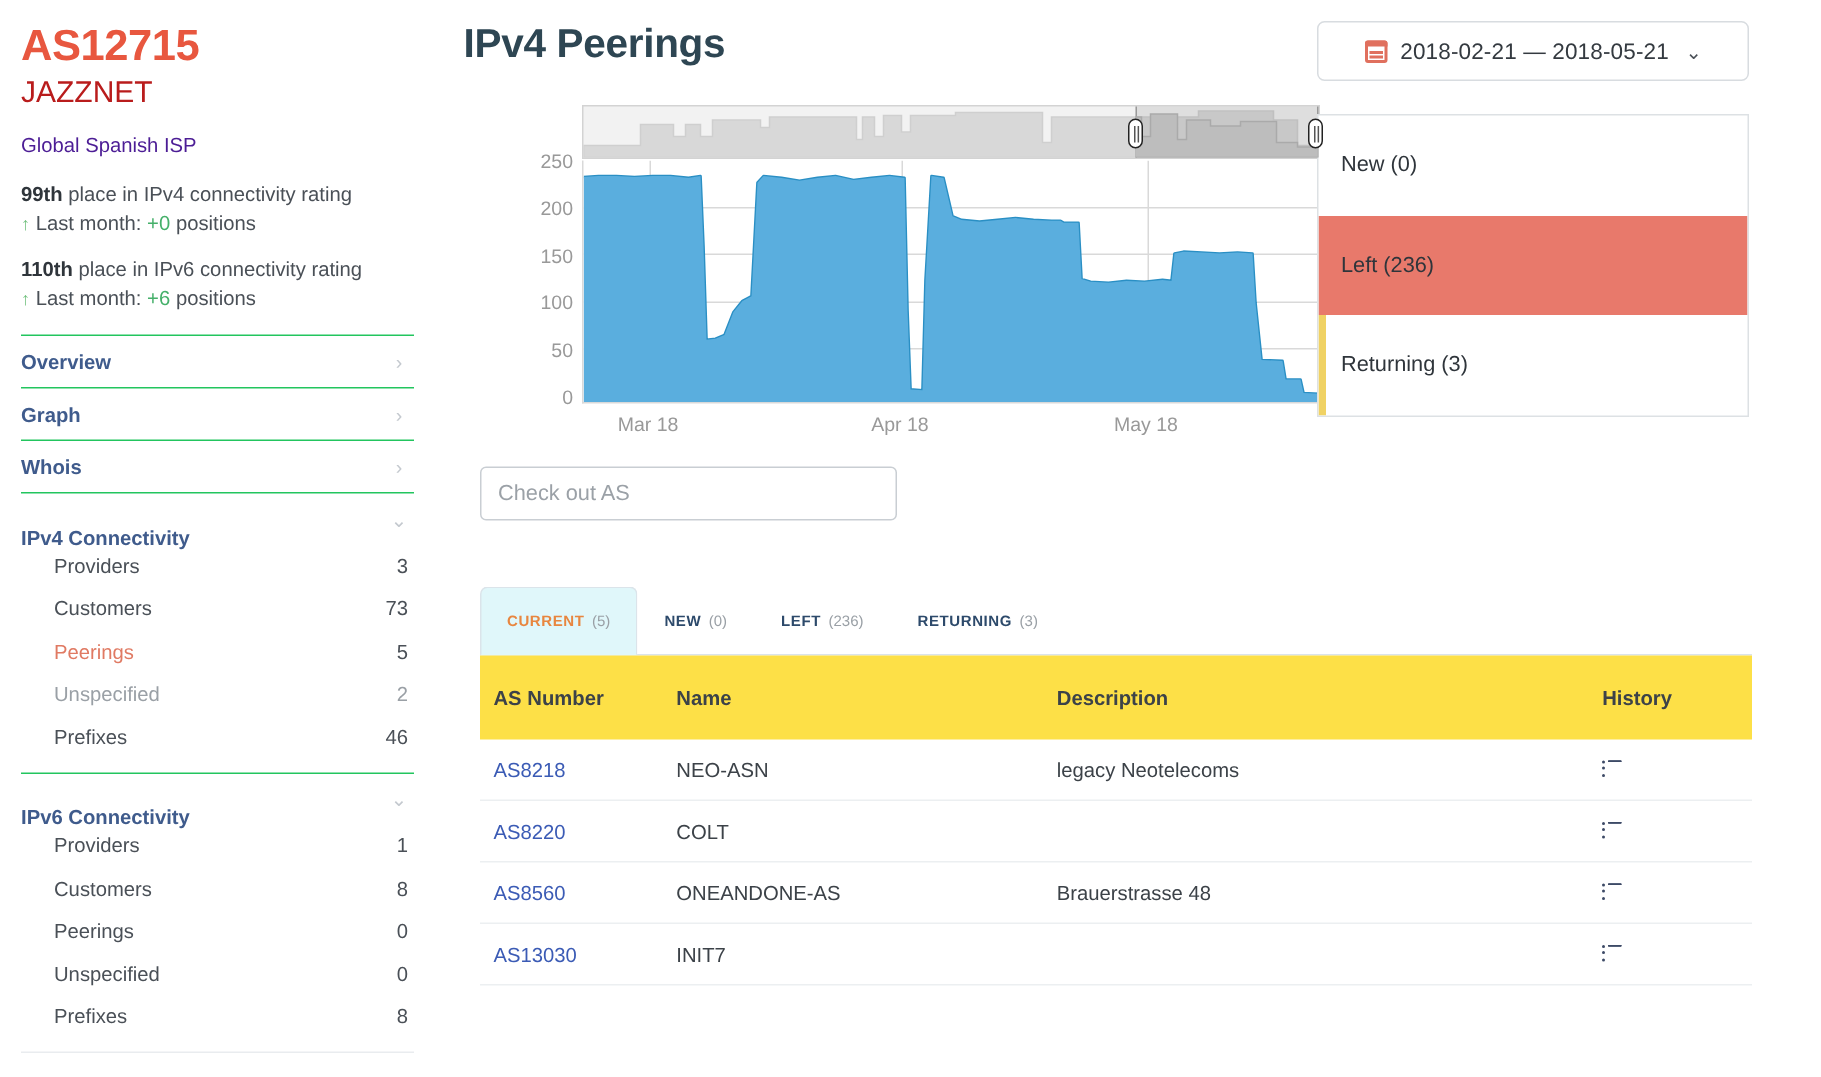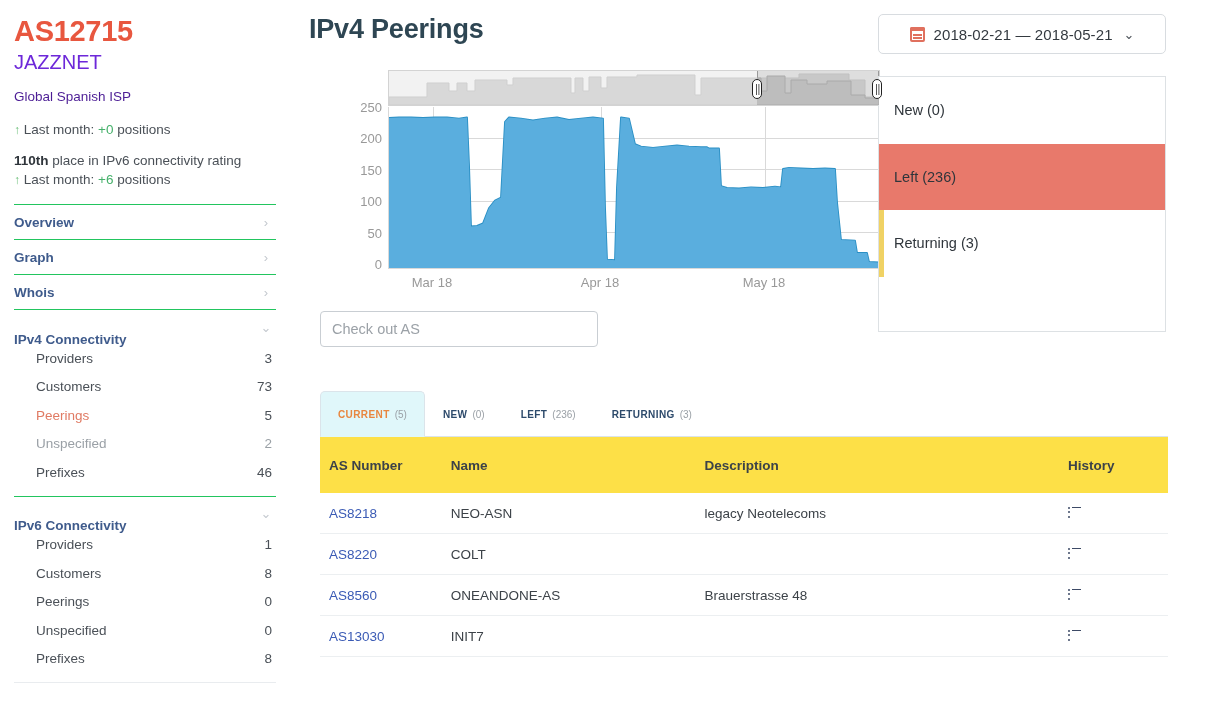--- a/index.html
+++ b/index.html
@@ -18,21 +18,21 @@
     position: absolute; left: 0; top: 0;
     width: 292px; height: 718px;
     padding: 14px 16px 0 14px;
   }
   .as-title {
     font-size: 29px; font-weight: bold;
     color: #e8573f; letter-spacing: -0.3px;
     line-height: 34px; margin-bottom: 2px;
   }
   .as-name {
-    font-size: 20px; color: #6d28d9; font-weight: normal;
+    font-size: 20px; color: #b91c1c; font-weight: normal;
     line-height: 25px; margin-bottom: 13px;
   }
   .as-desc {
     font-size: 13.5px; color: #4c1d95; line-height: 18px;
     margin-bottom: 14px;
   }
   .rating-block { margin-bottom: 11px; }
   .rating-line {
     font-size: 13.5px; color: #4a5057; line-height: 19px;
   }
@@ -178,21 +178,21 @@
     font-size: 14.5px; color: #495057;
     padding: 0 11px;
     font-family: "Liberation Sans", sans-serif;
     outline: none;
   }
   .search-input::placeholder { color: #9ba1a7; }
 
   
   .status-panel {
     position: absolute; right: 48px; top: 76px;
-    width: 288px; height: 256px;
+    width: 288px; height: 202px;
     border: 1px solid #dde1e4;
     background: #fff;
     overflow: hidden;
   }
   .status-row {
     position: relative; height: 66.5px;
     display: flex; align-items: center;
     padding-left: 15px;
     font-size: 14.5px; color: #2f353b;
     cursor: pointer;
@@ -269,20 +269,23 @@
 <body>
 
 <div class="page">
 
   <div class="sidebar">
     <div class="as-title">AS12715</div>
     <div class="as-name">JAZZNET</div>
     <div class="as-desc">Global Spanish ISP</div>
 
     <div class="rating-block">
+      <div class="rating-line">
+        <b>99th</b><span> place in IPv4 connectivity rating</span>
+      </div>
       <div class="rating-sub">
         <span class="arrow-up">↑</span>
         <span>Last month:</span>
         <span class="pos-delta">+0</span>
         <span>positions</span>
       </div>
     </div>
 
     <div class="rating-block">
       <div class="rating-line">

